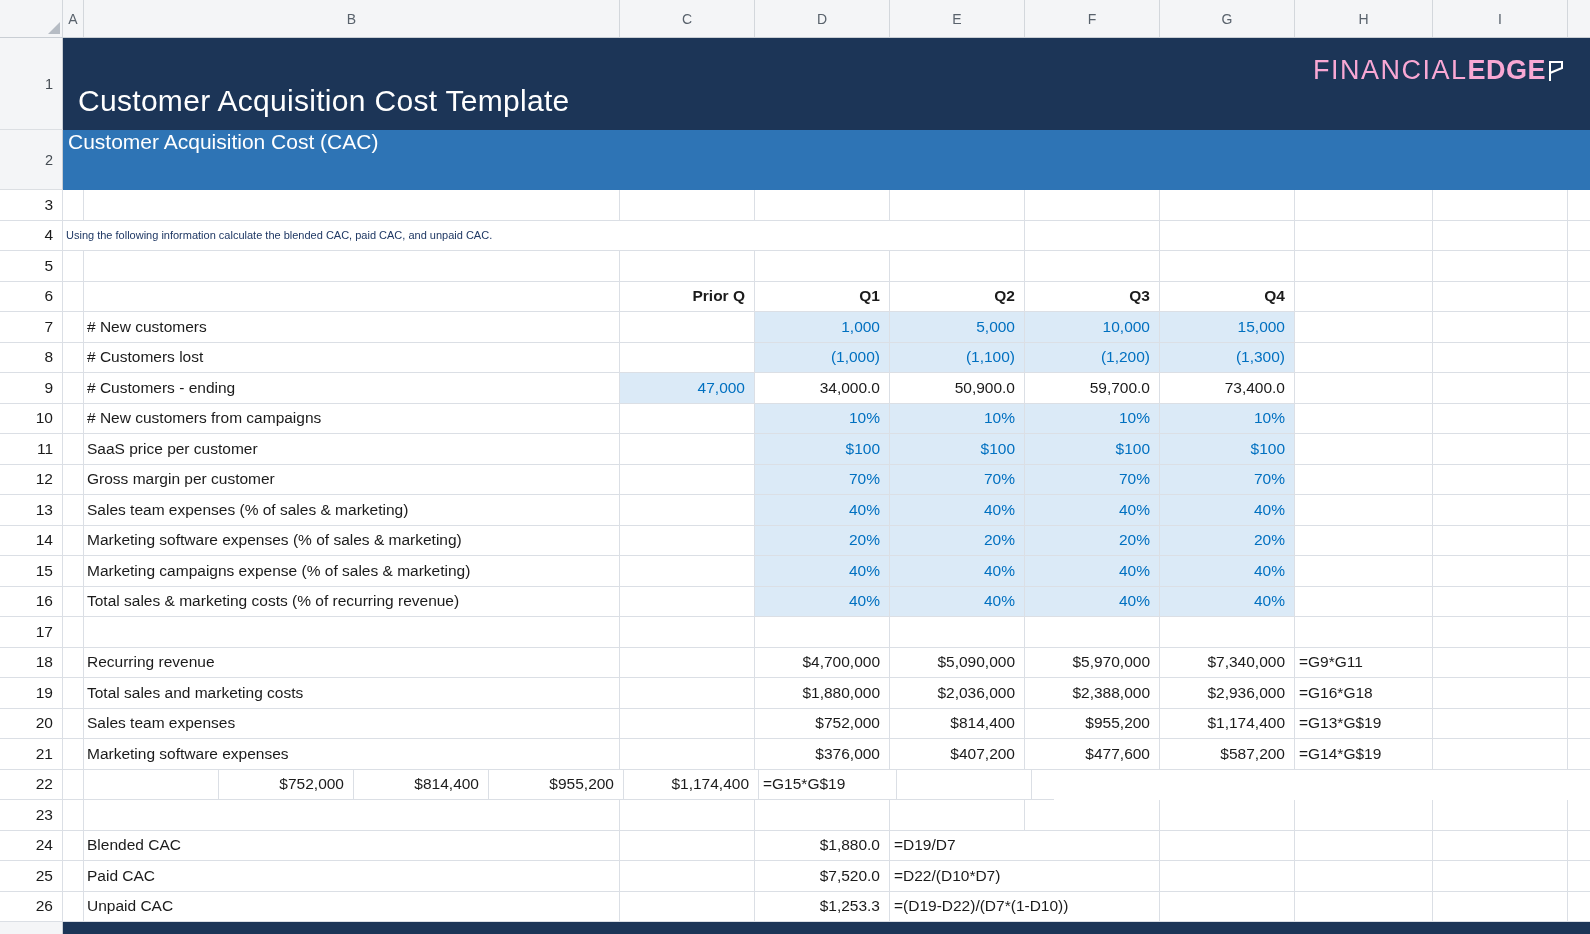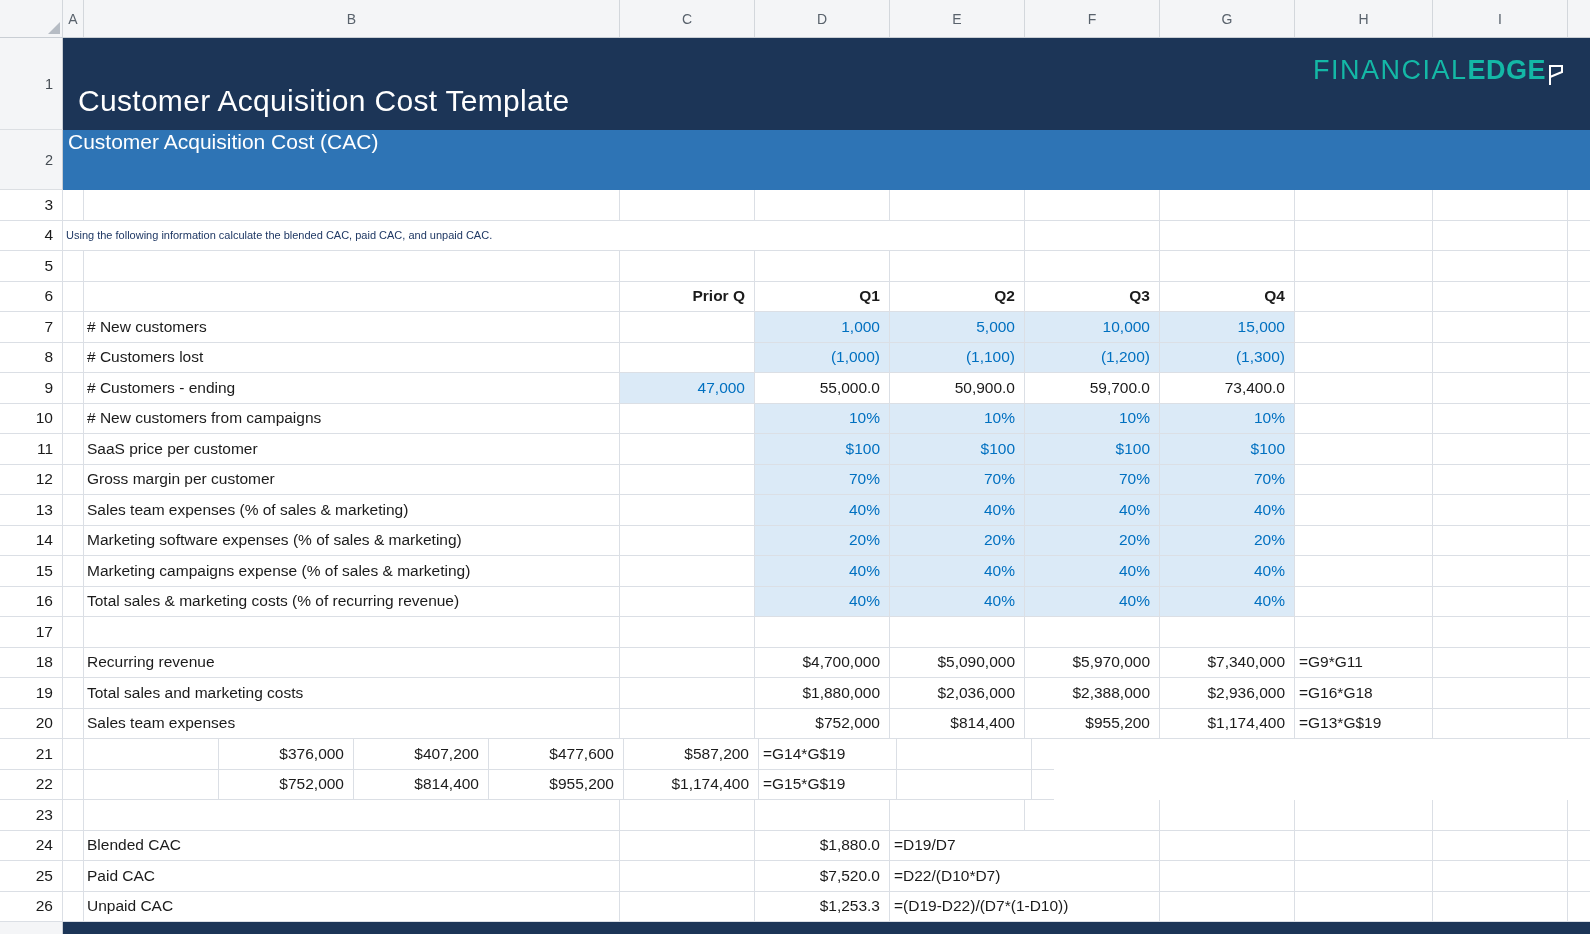--- a/index.html
+++ b/index.html
@@ -44,21 +44,21 @@
   .r1{height:92px}.r2{height:60px}
   .row-hdr{
     width:63px;background:var(--hdr-bg);
     border-right:1px solid var(--hdr-border);border-bottom:1px solid #DCDFE3;
     display:flex;align-items:center;justify-content:flex-end;
     padding-right:9px;color:#454C53;font-size:14.5px;flex:none;height:100%;
   }
   .banner{flex:1;background:var(--navy);color:#fff;position:relative;
     display:flex;align-items:flex-end;padding:0 0 12px 15px}
   .banner-title{font-size:30px;font-weight:400;letter-spacing:.3px}
-  .logo{position:absolute;top:17px;right:26px;display:flex;align-items:flex-end;color:#14b8a6}
+  .logo{position:absolute;top:17px;right:26px;display:flex;align-items:center;color:#f9a8d4}
   .logo-financial{font-size:27px;font-weight:300;letter-spacing:1.5px}
   .logo-edge{font-size:27px;font-weight:700;letter-spacing:.5px}
   .logo-flag{margin-left:2px;margin-top:1px}
   .subbanner{flex:1;background:var(--blue);color:#fff;display:flex;align-items:flex-start;
     padding-left:5px;font-size:21px;font-weight:400}
 
   
   .sheet-row{display:flex;height:30.5px}
   .cell{
     height:100%;background:#fff;color:#1B1B1B;font-size:15.5px;
@@ -196,21 +196,21 @@
         <div class="cell col-G num input">(1,300)</div>
         <div class="cell col-H"></div>
         <div class="cell col-I"></div>
         <div class="cell col-fill"></div>
       </div>
       <div class="sheet-row">
         <div class="cell row-hdr">9</div>
         <div class="cell col-A"></div>
         <div class="cell col-B label"># Customers - ending</div>
         <div class="cell col-C num input">47,000</div>
-        <div class="cell col-D num calc">55,000.0</div>
+        <div class="cell col-D num calc">34,000.0</div>
         <div class="cell col-E num calc">50,900.0</div>
         <div class="cell col-F num calc">59,700.0</div>
         <div class="cell col-G num calc">73,400.0</div>
         <div class="cell col-H"></div>
         <div class="cell col-I"></div>
         <div class="cell col-fill"></div>
       </div>
       <div class="sheet-row">
         <div class="cell row-hdr">10</div>
         <div class="cell col-A"></div>
@@ -350,20 +350,21 @@
         <div class="cell col-E num calc">$814,400</div>
         <div class="cell col-F num calc">$955,200</div>
         <div class="cell col-G num calc">$1,174,400</div>
         <div class="cell col-H formula">=G13*G$19</div>
         <div class="cell col-I"></div>
         <div class="cell col-fill"></div>
       </div>
       <div class="sheet-row">
         <div class="cell row-hdr">21</div>
         <div class="cell col-A"></div>
+        <div class="cell col-B label">Marketing software expenses</div>
         <div class="cell col-C"></div>
         <div class="cell col-D num calc">$376,000</div>
         <div class="cell col-E num calc">$407,200</div>
         <div class="cell col-F num calc">$477,600</div>
         <div class="cell col-G num calc">$587,200</div>
         <div class="cell col-H formula">=G14*G$19</div>
         <div class="cell col-I"></div>
         <div class="cell col-fill"></div>
       </div>
       <div class="sheet-row">

